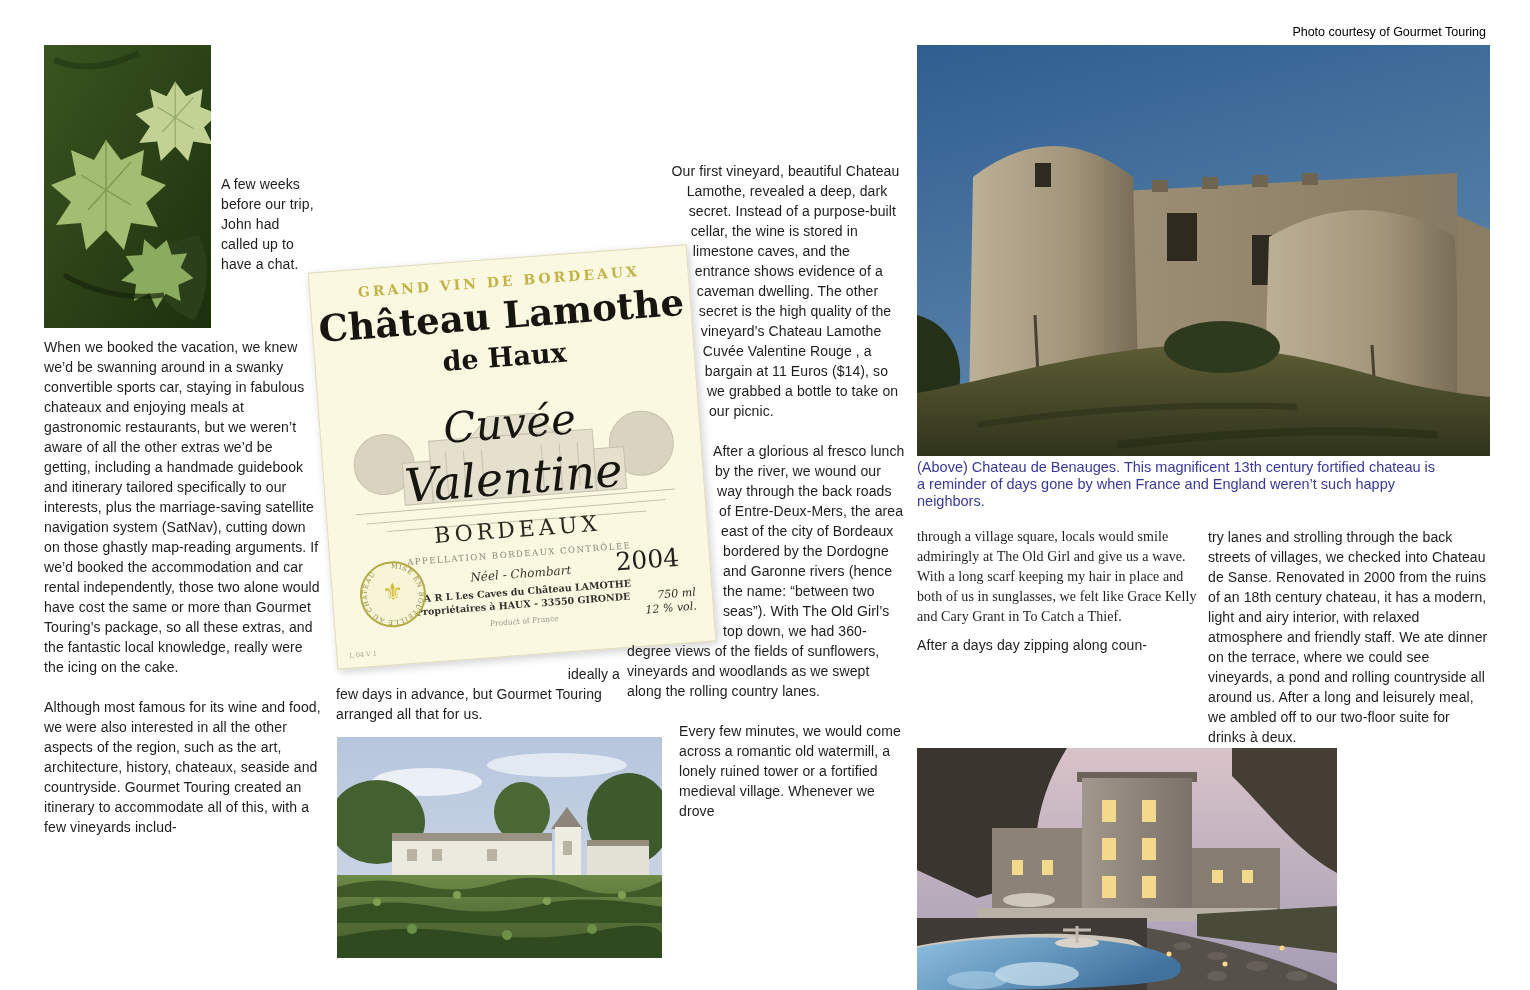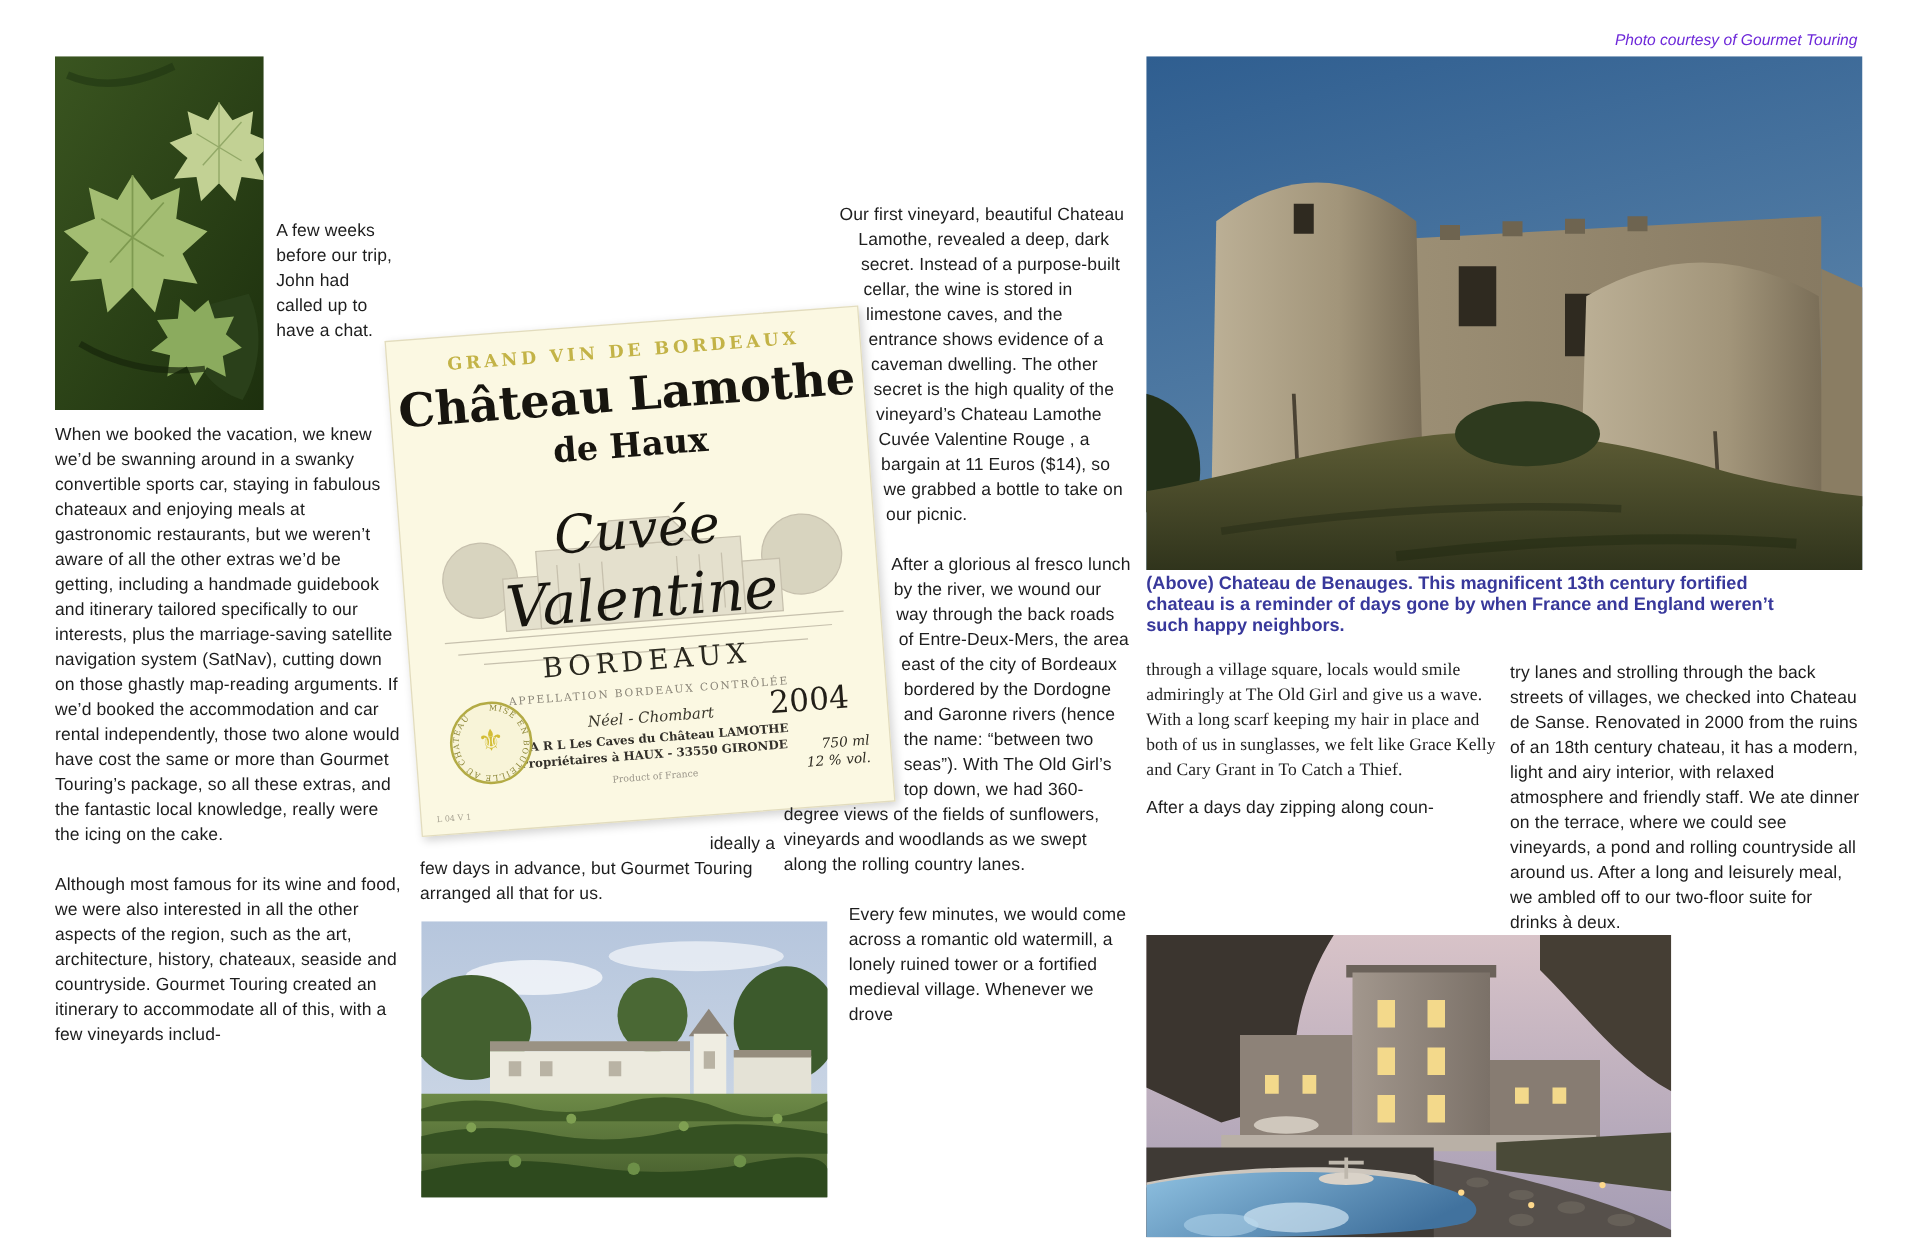--- a/index.html
+++ b/index.html
@@ -1,21 +1,21 @@
 <!DOCTYPE html>
 <html><head>
 <meta charset="utf-8">
 <style>
   html,body{margin:0;padding:0;background:#ffffff;}
   .page{position:relative;width:1530px;height:990px;background:#ffffff;overflow:hidden;
         font-family:"Liberation Sans",sans-serif;color:#1d1d1d;}
   .abs{position:absolute;}
   .body-text{font-size:14px;line-height:20px;letter-spacing:0.1px;color:#1d1d1d;text-align:left;}
   .body-text p{margin:0 0 20px 0;}
-  .credit{font-size:12.5px;color:#6d28d9;font-style:italic;}
+  .credit{font-size:12.5px;color:#000000;}
   .caption{font-size:14.5px;line-height:17px;color:#38389b;}
   
   .photo{display:block;}
   
   .wine-label{position:absolute;left:322px;top:258px;width:378px;height:396px;
       background:#fbf8e2;border:1px solid #e2dcbe;box-shadow:2px 3px 8px rgba(0,0,0,0.18);
       transform:rotate(-4.3deg);font-family:"DejaVu Serif",serif;color:#17150f;}
   .lbl-region{position:absolute;top:14px;left:0;right:0;text-align:center;font-size:14px;font-weight:bold;
       letter-spacing:3px;color:#c3b347;}
   .lbl-name1{position:absolute;top:34px;left:0;right:0;text-align:center;font-size:37px;font-weight:bold;
@@ -228,21 +228,21 @@
       <path d="M455,300 L458,350" stroke="#4a4233" stroke-width="3" fill="none"></path>
       <path d="M540,170 L573,185 L573,360 L540,360 Z" fill="#8a7d63"></path>
       <path d="M0,270 C30,278 48,305 42,345 L0,365 Z" fill="#243018"></path>
       <path d="M0,411 L0,348 C60,338 130,315 230,303 C330,293 420,320 470,334 C510,344 550,350 573,352 L573,411 Z" fill="url(#cgrass)"></path>
       <ellipse cx="305" cy="302" rx="58" ry="26" fill="#2e3a1e"></ellipse>
       <path d="M60,380 C140,368 260,356 380,362" stroke="#262c16" stroke-width="6" fill="none" opacity="0.5"></path>
       <path d="M200,400 C300,388 420,382 520,390" stroke="#20270f" stroke-width="8" fill="none" opacity="0.45"></path>
     </svg>
   </div>
 
-  <div class="abs caption" style="left:917px;top:459px;width:528px;font-weight:bold;">(Above) Chateau de Benauges. This magnificent 13th century fortified chateau is a reminder of days gone by when France and England weren’t such happy neighbors.</div>
+  <div class="abs caption" style="left:917px;top:459px;width:528px;">(Above) Chateau de Benauges. This magnificent 13th century fortified chateau is a reminder of days gone by when France and England weren’t such happy neighbors.</div>
 
   <div class="abs body-text" style="left:917px;top:527px;width:283px;">
     <p style="margin-bottom:8px;font-family:Liberation Serif, serif;">through a village square, locals would smile admiringly at The Old Girl and give us a wave. With a long scarf keeping my hair in place and both of us in sunglasses, we felt like Grace Kelly and Cary Grant in To Catch a Thief.</p>
     <p>After a days day zipping along coun-</p>
   </div>
 
 
   <div class="abs" style="left:917px;top:748px;">
     <svg class="photo" width="420" height="242" viewBox="0 0 420 242">
       <defs>

